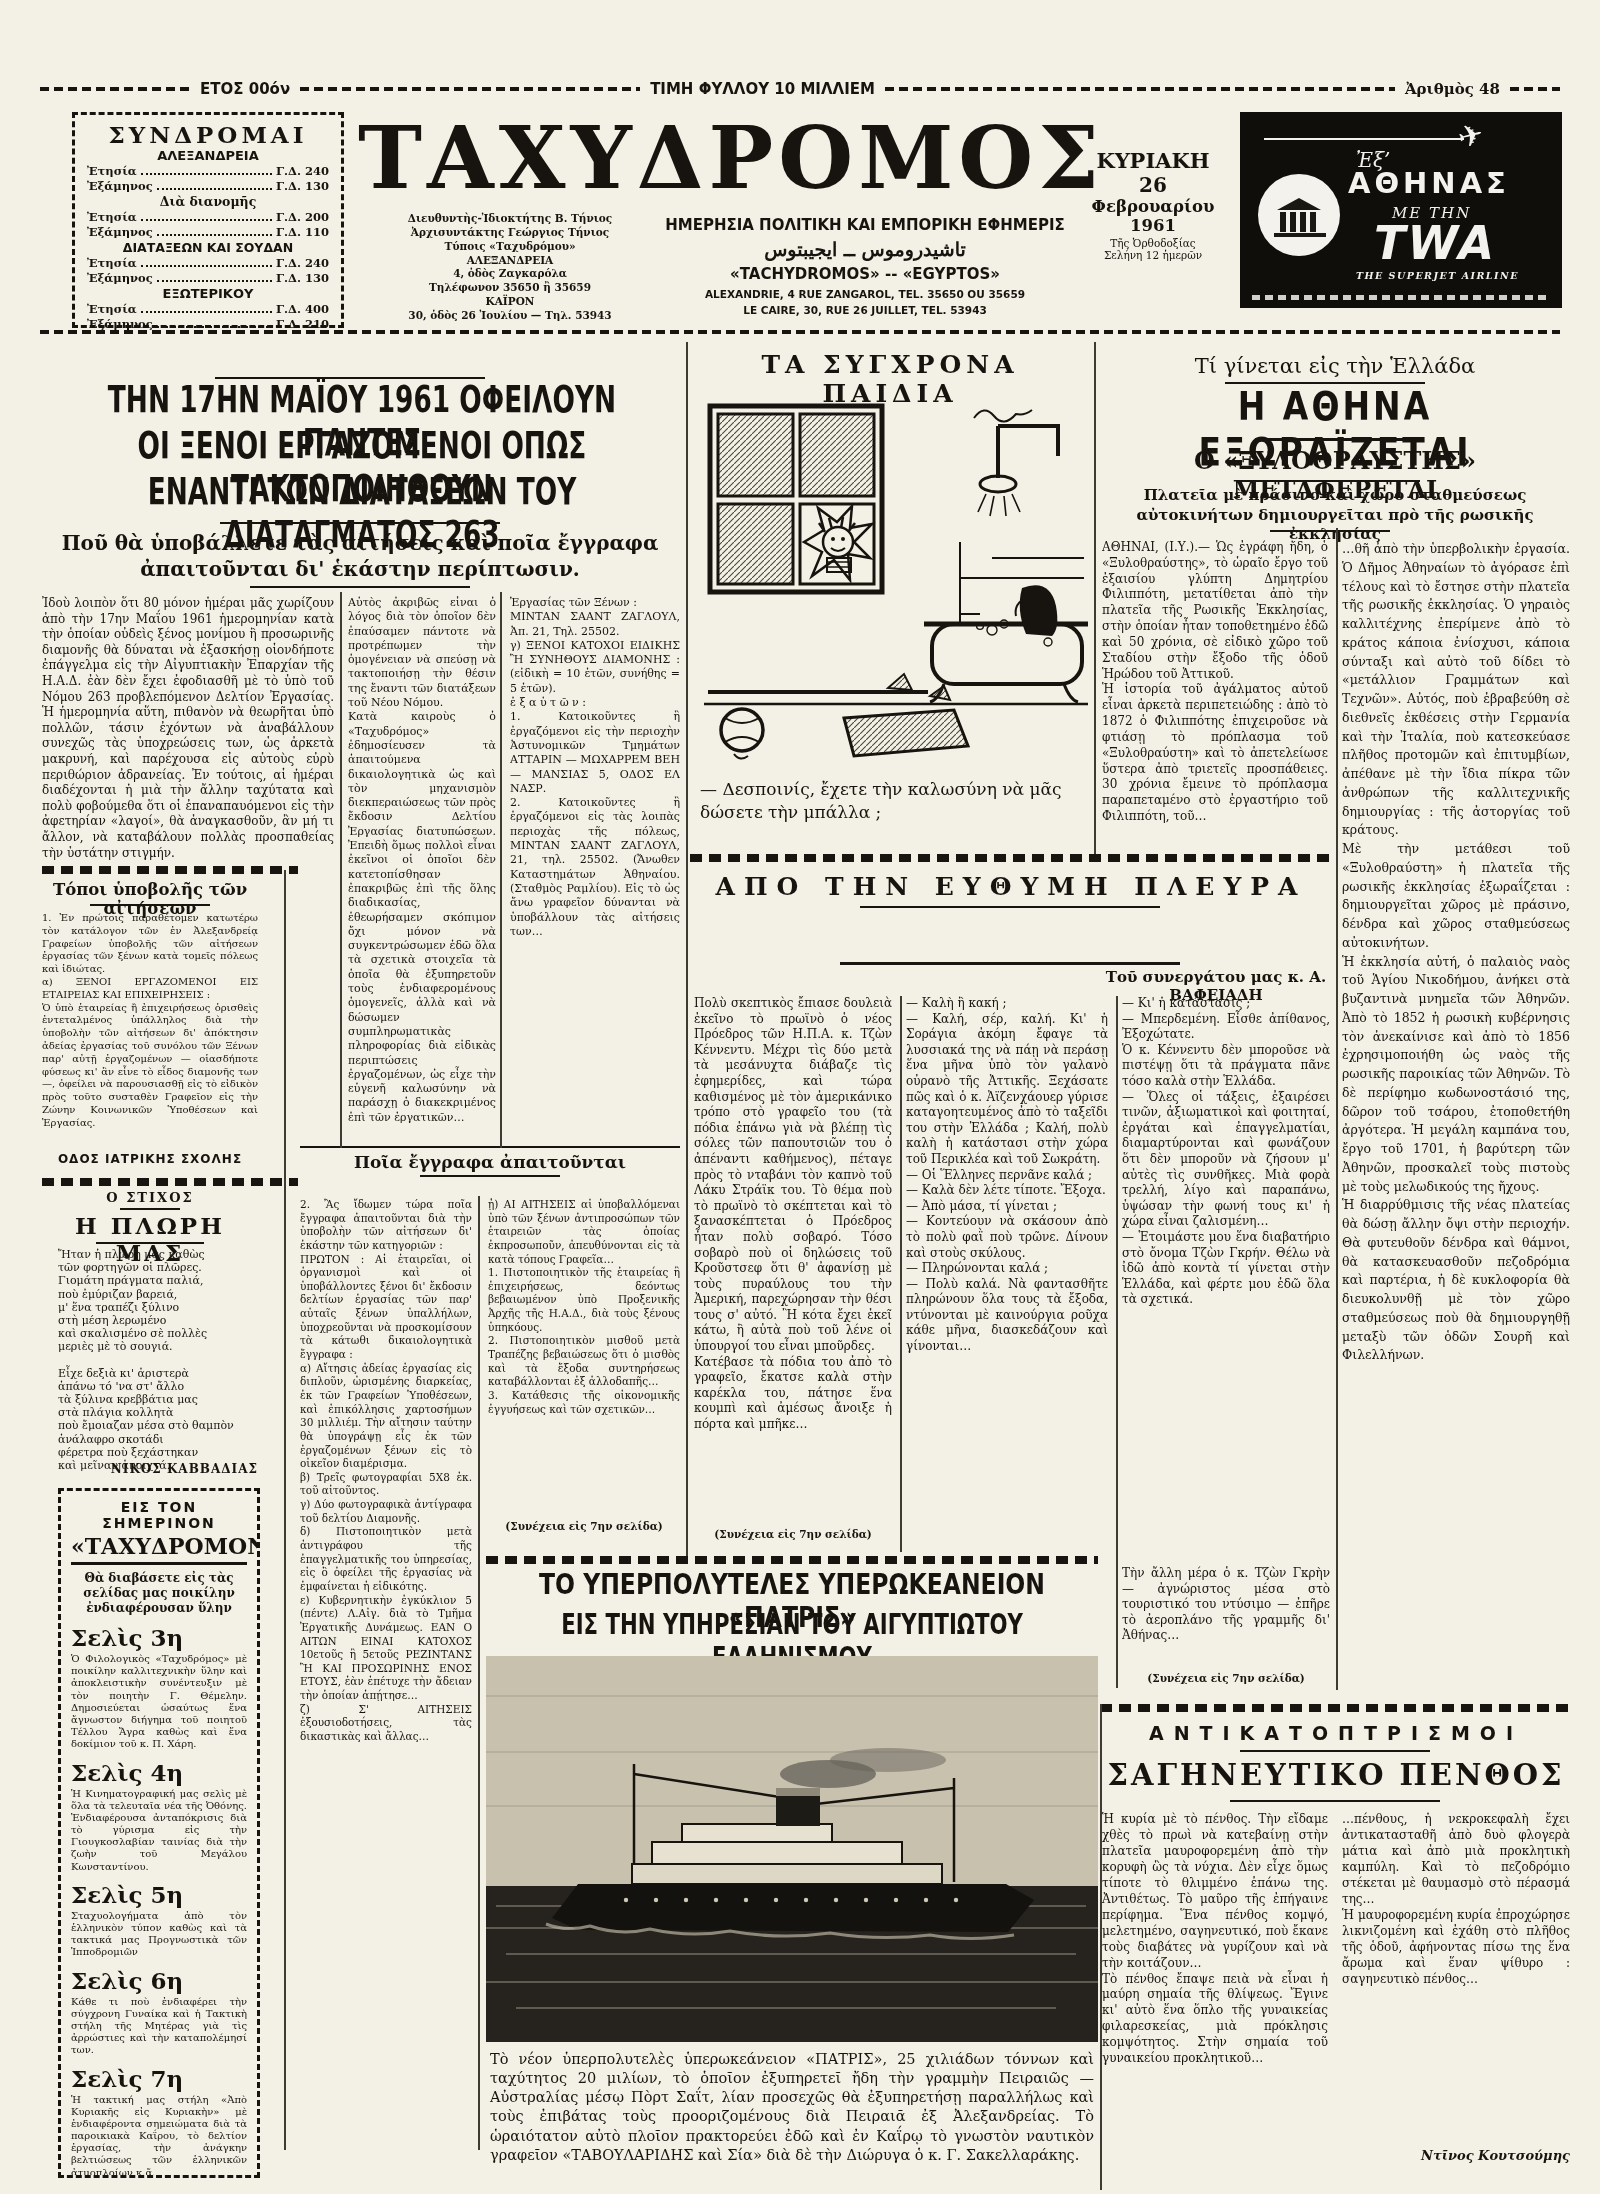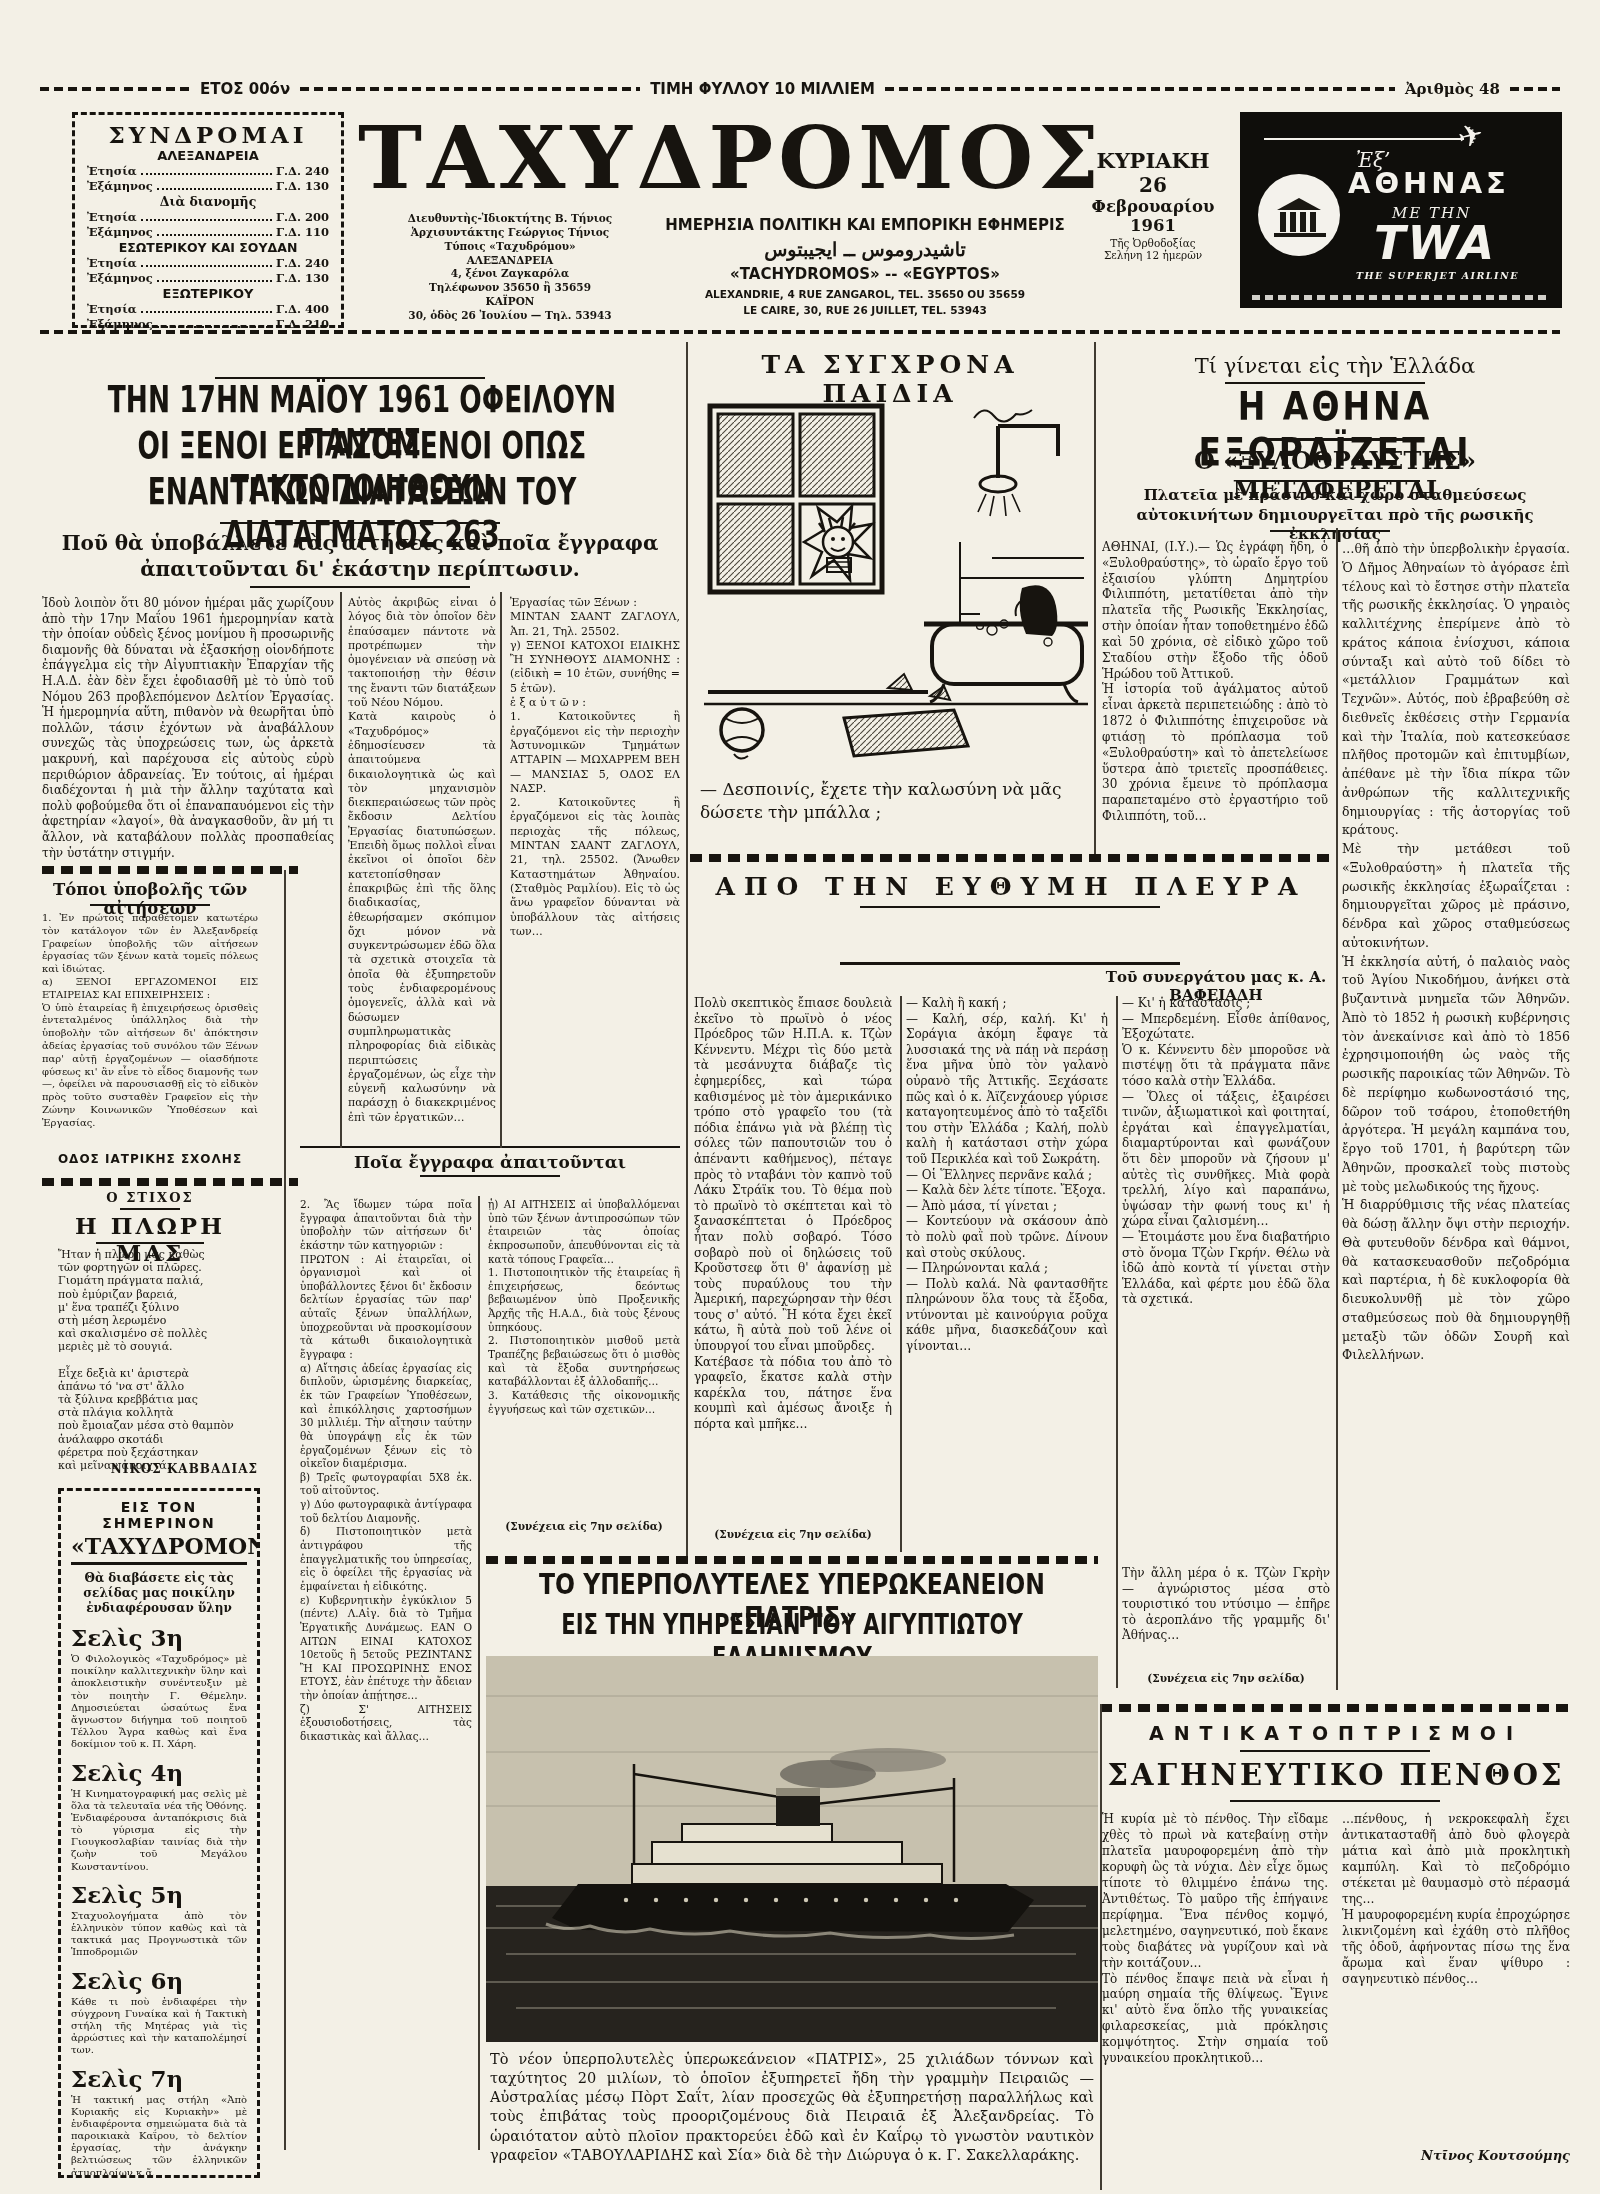--- a/index.html
+++ b/index.html
@@ -60,21 +60,21 @@
     <div class="subrow">
       <span>Ἐτησία</span>
         <span class="lead-dots"></span>
         <span>Γ.Δ. 200</span>
     </div>
     <div class="subrow">
       <span>Ἐξάμηνος</span>
         <span class="lead-dots"></span>
         <span>Γ.Δ. 110</span>
     </div>
-    <div class="ctr sansb" style="font-size:12.5px;">ΕΣΩΤΕΡΙΚΟΥ ΚΑΙ ΣΟΥΔΑΝ</div>
+    <div class="ctr sansb" style="font-size:12.5px;">ΔΙΑΤΑΞΕΩΝ ΚΑΙ ΣΟΥΔΑΝ</div>
     <div class="subrow">
       <span>Ἐτησία</span>
         <span class="lead-dots"></span>
         <span>Γ.Δ. 240</span>
     </div>
     <div class="subrow">
       <span>Ἐξάμηνος</span>
         <span class="lead-dots"></span>
         <span>Γ.Δ. 130</span>
     </div>
@@ -91,21 +91,21 @@
     </div>
   </div>
 
   <div class="abs ctr serifb" style="left:358px;top:92px;width:700px;font-size:86px;letter-spacing:5px;line-height:1;margin-top:23px;">ΤΑΧΥΔΡΟΜΟΣ</div>
 
   <div class="abs ctr" style="left:360px;top:212px;width:300px;font-size:10.5px;line-height:1.32;font-weight:bold;">
     <div>Διευθυντὴς-Ἰδιοκτήτης Β. Τήνιος</div>
     <div>Ἀρχισυντάκτης Γεώργιος Τήνιος</div>
     <div>Τύποις «Ταχυδρόμου»</div>
     <div>ΑΛΕΞΑΝΔΡΕΙΑ</div>
-    <div>4, ξένοι Ζαγκαρόλα</div>
+    <div>4, ὁδὸς Ζαγκαρόλα</div>
     <div>Τηλέφωνον 35650 ἢ 35659</div>
     <div>ΚΑΪΡΟΝ</div>
     <div>30, ὁδὸς 26 Ἰουλίου — Τηλ. 53943</div>
   </div>
 
   <div class="abs ctr" style="left:665px;top:216px;width:400px;">
     <div class="sansb" style="font-size:15px;">ΗΜΕΡΗΣΙΑ ΠΟΛΙΤΙΚΗ ΚΑΙ ΕΜΠΟΡΙΚΗ ΕΦΗΜΕΡΙΣ</div>
     <div style="font-size:19px;font-weight:bold;margin-top:4px;">تاشيدروموس ــ ايجيبتوس</div>
     <div class="sansb" style="font-size:15px;margin-top:5px;">«TACHYDROMOS»  --  «EGYPTOS»</div>
     <div class="sansb" style="font-size:10.5px;margin-top:5px;">ALEXANDRIE, 4 RUE ZANGAROL, TEL. 35650 OU 35659</div>

